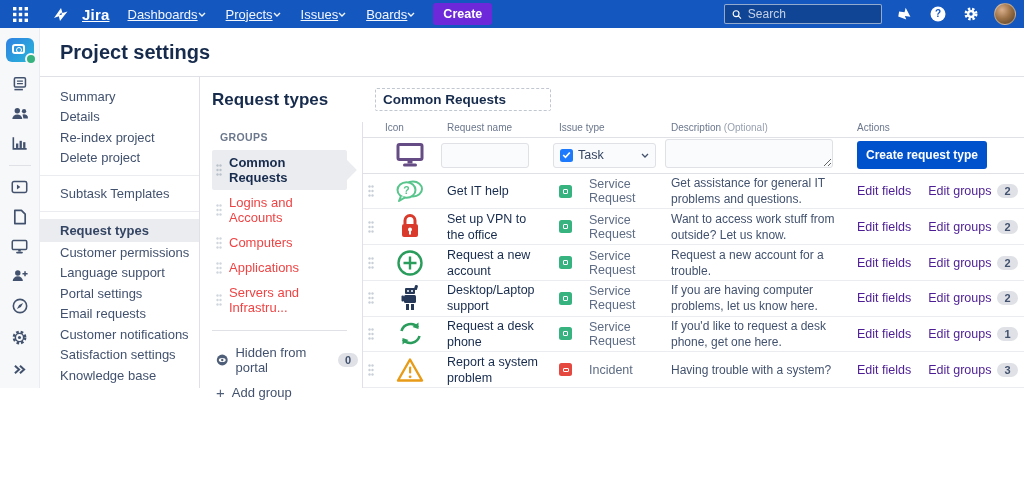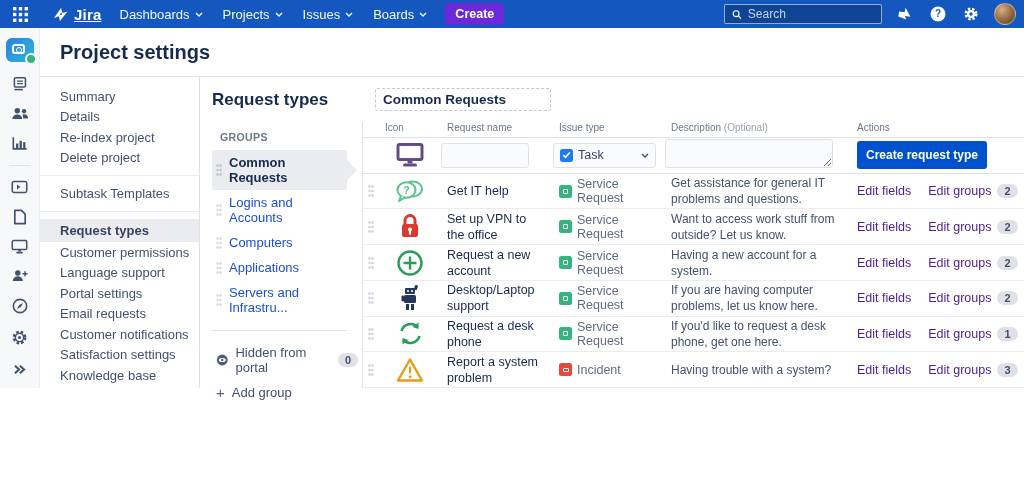--- a/index.html
+++ b/index.html
@@ -2,24 +2,24 @@
 <html><head>
 <meta charset="utf-8">
 <style>
   * { margin:0; padding:0; box-sizing:border-box; }
   html,body { width:1024px; height:487px; overflow:hidden; }
   body { font-family:"Liberation Sans","DejaVu Sans",sans-serif; background:#fff; color:#172b4d; }
 
   
   .navbar { height:28px; background:#1457bf; display:flex; align-items:center; color:#fff; padding:0 8px 0 0; }
   .appswitch { width:40px; height:28px; display:flex; align-items:center; justify-content:center; cursor:pointer; }
-  .logo { display:flex; align-items:center; gap:5px; margin:0 18px 0 12px;text-decoration:underline; }
+  .logo { display:flex; align-items:center; gap:13px; margin:0 18px 0 12px;text-decoration:underline; }
   .logo-text { font-size:15px; font-weight:bold; color:#fff; letter-spacing:.2px; }
   .nav-menu { display:flex; align-items:center; gap:20px; font-size:13px; }
-  .nav-menu-item { display:flex; align-items:center; gap:5px; cursor:pointer; opacity:.95; }
+  .nav-menu-item { display:flex; align-items:center; cursor:pointer; opacity:.95;text-decoration:underline; }
   .nav-create { background:#6d28d9; color:#fff; font-size:12.5px; font-weight:bold; border:none; border-radius:3px; padding:4px 10px; margin-left:18px; cursor:pointer; }
   .nav-right { margin-left:auto; display:flex; align-items:center; gap:13px; }
   .nav-search { display:flex; align-items:center; gap:6px; background:rgba(9,30,66,.32); border:1px solid rgba(255,255,255,.55); border-radius:2px; width:158px; height:20px; padding:0 7px; }
   .nav-search input { background:transparent; border:none; outline:none; color:#fff; font-size:12px; width:100%; font-family:inherit; }
   .nav-search input::placeholder { color:rgba(255,255,255,.75); }
   .nav-icon { width:20px; height:20px; display:flex; align-items:center; justify-content:center; cursor:pointer; }
   .nav-avatar { width:22px; height:22px; border-radius:50%; background:radial-gradient(circle at 35% 30%, #d9b08c 0%, #9c7248 45%, #4e3a22 100%); border:1px solid rgba(255,255,255,.4); cursor:pointer; }
 
   
   .content { display:flex; height:360px; }
@@ -43,21 +43,21 @@
   .snav-item { padding:2.5px 10px 2.5px 20px; line-height:15.5px; cursor:pointer; white-space:nowrap; }
   .snav-item.selected { background:#ebecf0; font-weight:bold; color:#344563; padding-top:4px; padding-bottom:4px; }
   .snav-divider { height:1px; background:#ebecf0; margin:7px 0; }
   .snav-sub { display:flex; align-items:center; gap:4px; padding-left:26px; }
   .tree-elbow { width:8px; height:12px; border-left:1px solid #c1c7d0; border-bottom:1px solid #c1c7d0; margin-bottom:5px; flex-shrink:0; }
 
   
   .groups-panel { width:162px; flex-shrink:0; padding:13px 0 0 12px; }
   .gp-title { font-size:17px; font-weight:bold; color:#172b4d; margin-bottom:21px; }
   .gp-label { font-size:10.5px; font-weight:bold; color:#6b778c; letter-spacing:.4px; margin:0 0 7px 8px; }
-  .group-item { display:flex; align-items:center; gap:7px; font-size:13px; color:#1d4ed8; padding:5px 4px; margin-right:15px; border-radius:2px; cursor:pointer; position:relative; }
+  .group-item { display:flex; align-items:center; gap:7px; font-size:13px; color:#ef4444; padding:5px 4px; margin-right:15px; border-radius:2px; cursor:pointer; position:relative; }
   .group-item.selected { background:#ebecf0; color:#172b4d; font-weight:bold; }
   .group-item.selected::after { content:""; position:absolute; right:-7px; top:50%; width:14px; height:14px; background:#ebecf0; transform:translateY(-50%) rotate(45deg); }
   .drag-dots { flex-shrink:0; opacity:.85; }
   .gp-divider { height:1px; background:#dfe1e6; margin:10px 15px 10px 0; }
   .gp-hidden { display:flex; align-items:center; gap:7px; font-size:13px; color:#42526e; padding:4px 4px; cursor:pointer; }
   .count-badge { background:#dfe1e6; color:#42526e; border-radius:9px; font-size:11px; padding:1px 7px; font-weight:bold; }
   .gp-add { display:flex; align-items:center; gap:7px; font-size:13px; color:#42526e; padding:6px 4px; cursor:pointer; }
   .plus-glyph { font-size:15px; color:#505f79; line-height:12px; }
 
   
@@ -69,21 +69,21 @@
   .rt-table { flex:1; border-left:1px solid #dfe1e6; display:flex; flex-direction:column; min-height:0; }
   .t-row { display:grid; grid-template-columns:16px 62px 112px 112px 186px 1fr; align-items:center; }
   .t-header { height:20px; font-size:10px; color:#6b778c; border-bottom:1px solid #dfe1e6; align-items:end; padding-bottom:4px; }
   .t-header .hc { padding-left:6px; }
   .opt { color:#97a0af; }
   .t-data { height:50px; border-bottom:1px solid #ebecf0; }
   .t-create { height:50px; border-bottom:1px solid #dfe1e6; }
   .cell-handle { display:flex; justify-content:center; align-items:center; cursor:grab; }
   .cell-icon { display:flex; justify-content:center; align-items:center; }
   .cell-name { font-size:12.5px; color:#172b4d; padding:0 10px 0 6px; line-height:16px; }
-  .cell-type { display:flex; align-items:center; gap:5px; font-size:12.5px; color:#5e6c84; padding-left:6px; }
+  .cell-type { display:flex; align-items:center; gap:17px; font-size:12.5px; color:#5e6c84; padding-left:6px; }
   .type-ic { width:13px; height:13px; border-radius:2.5px; display:flex; align-items:center; justify-content:center; flex-shrink:0; }
   .type-green { background:#36b37e; }
   .type-red { background:#e5483f; }
   .type-ring { width:5px; height:5px; border:1.5px solid #fff; border-radius:1px; }
   .type-bar { width:6px; height:4px; border:1px solid #fff; border-radius:1px; }
   .cell-desc { font-size:12px; color:#42526e; padding:0 12px 0 6px; line-height:16px; }
   .cell-actions { display:flex; align-items:center; gap:17px; padding:0 13px 0 6px; font-size:12.5px; }
   .link { color:#4c1d95; cursor:pointer; white-space:nowrap; }
   .eg-wrap { display:flex; align-items:center; gap:6px; }
 
@@ -518,21 +518,21 @@
                   <path d="M14 7.5 v13 M7.5 14 h13" stroke="#2a9d5c" stroke-width="2.4"></path>
                 </svg>
             </div>
             <div class="cell-name">Request a new account</div>
             <div class="cell-type">
                 <span class="type-ic type-green">
                   <span class="type-ring"></span>
                 </span>
                 <span>Service Request</span>
               </div>
-            <div class="cell-desc">Having a new account for a system.</div>
+            <div class="cell-desc">Request a new account for a trouble.</div>
             <div class="cell-actions">
               <span class="link">Edit fields</span>
               <span class="eg-wrap">
                   <span class="link">Edit groups</span>
                   <span class="count-badge">2</span>
                 </span>
 
             </div>
           </div>
 

